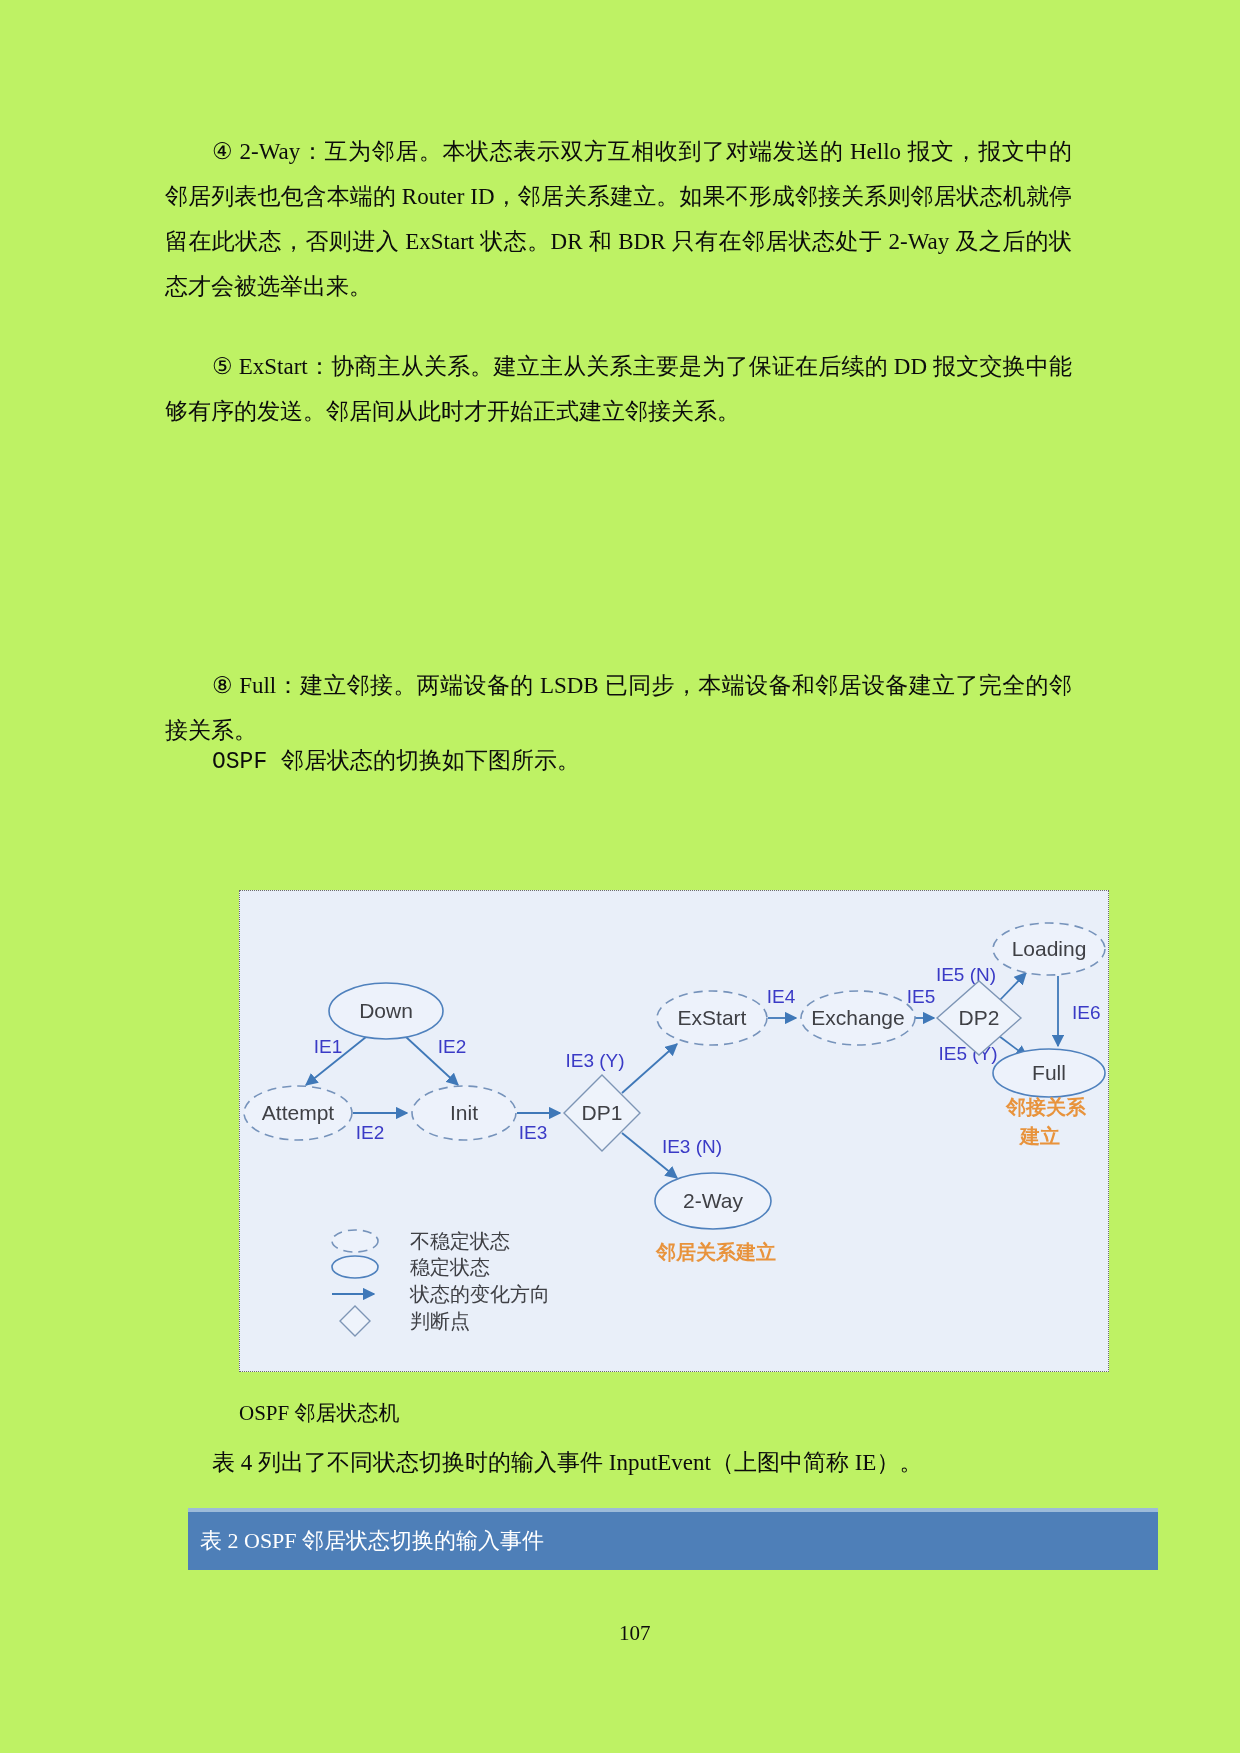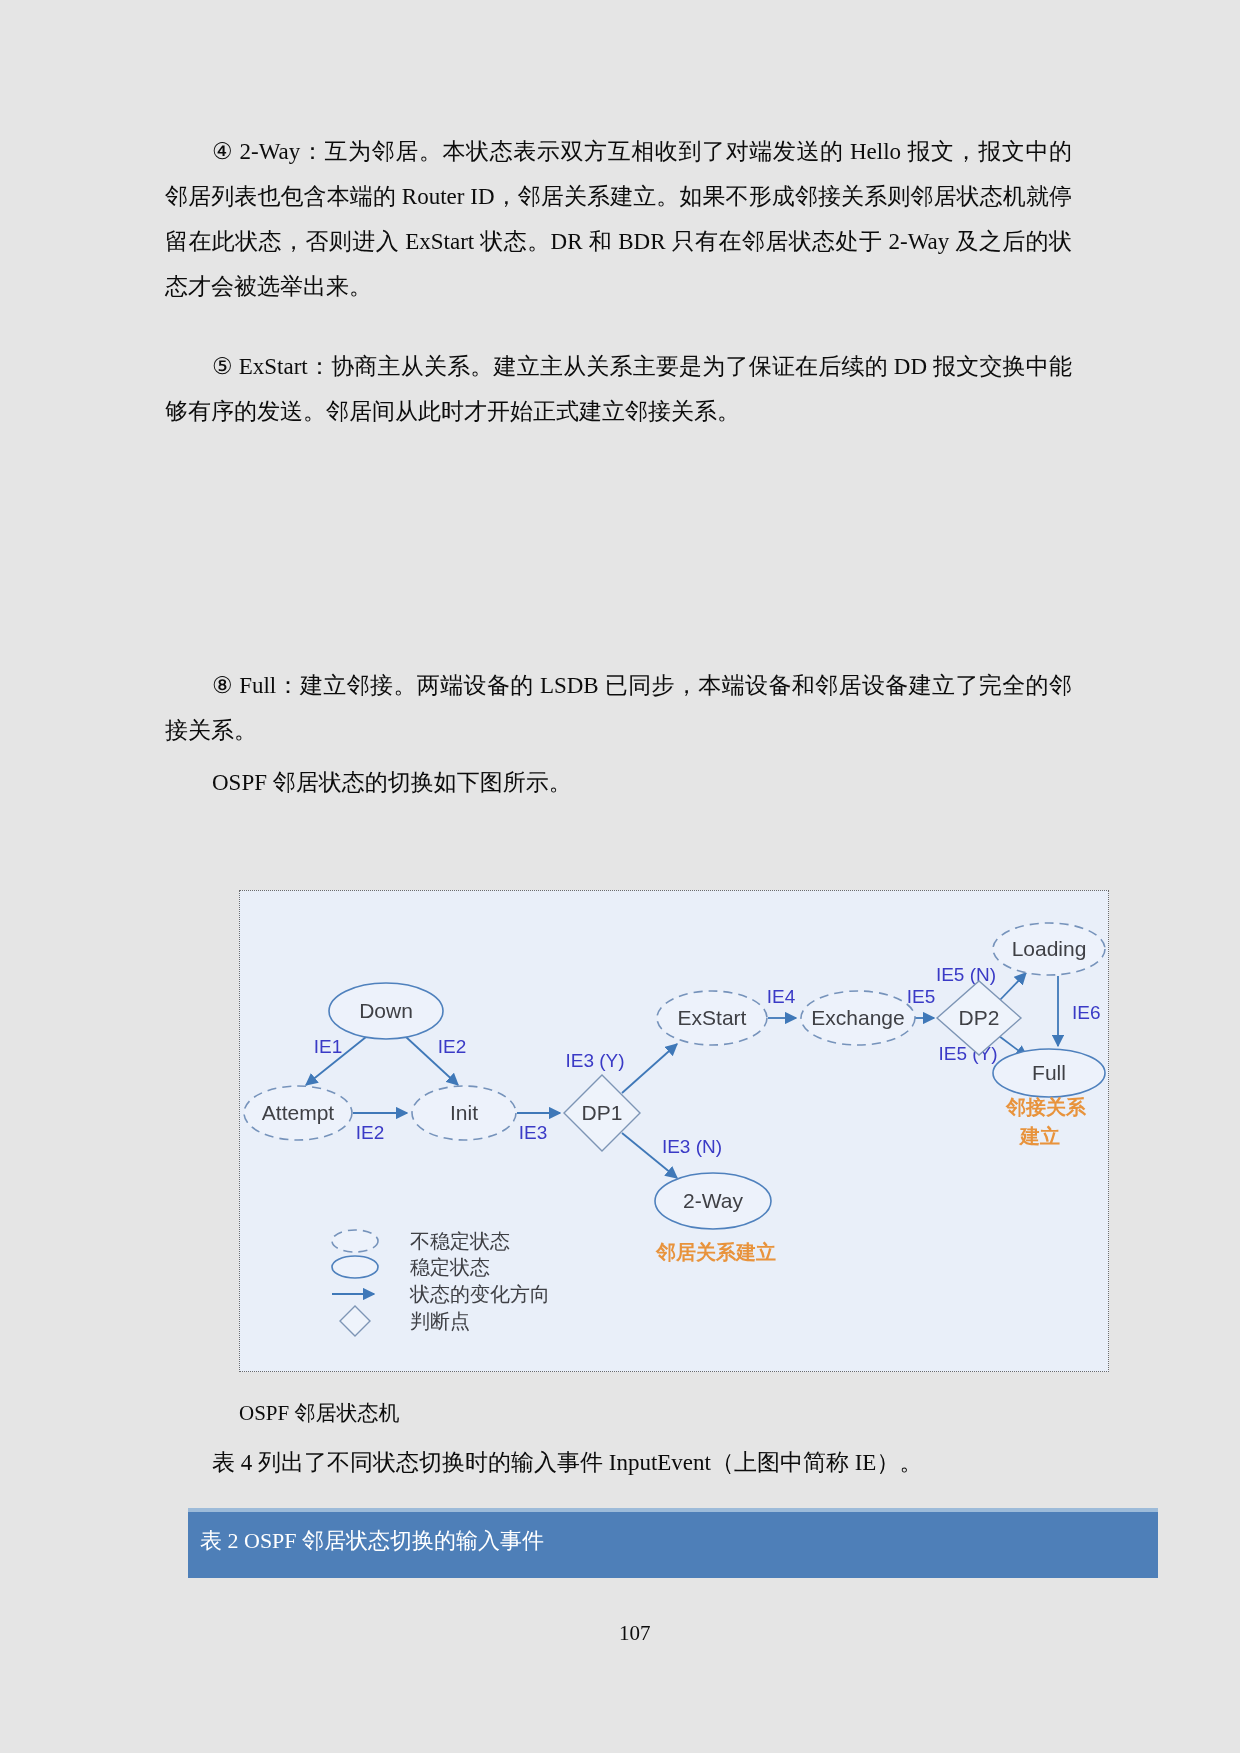--- a/index.html
+++ b/index.html
@@ -1,57 +1,57 @@
 <!DOCTYPE html>
 <html><head>
 <meta charset="utf-8">
 <style>
   html,body{margin:0;padding:0;background:#fff;}
   .page{
     position:relative;
     width:1240px;height:1753px;
-    background:#e5e5e5;
+    background:#bef264;
     font-family:"Liberation Serif","DejaVu Serif",serif;
     color:#111;
     overflow:hidden;
   }
   .para{
     position:absolute;
     left:165px;width:907px;
     font-size:23px;line-height:45px;
     text-align:justify;
     text-indent:47px;
     color:#0c0c0c;
   }
   .p1{top:129px;}
   .p2{top:344px;}
   .p3{top:454px;}
   .p4{top:558px;}
   .p5{top:663px;}
-  .p6{top:760px;}
+  .p6{top:740px;font-family:Liberation Mono, monospace;}
   .p7{top:1440px;}
   .figure-panel{
     position:absolute;
     left:239px;top:890px;
     width:868px;height:480px;
     background:#e9eff9;
     border:1px dotted #6b6b6b;
     box-sizing:content-box;
   }
   .figure-caption{
     position:absolute;
     left:239px;top:1398px;width:868px;
     text-align:left;
     font-size:21px;line-height:30px;
     color:#0c0c0c;
   }
   .banner{
     position:absolute;
     left:188px;top:1508px;
-    width:970px;height:70px;
+    width:970px;height:62px;
     background:#4e7fb8;
   }
   .banner-strip{
     position:absolute;left:0;top:0;right:0;height:4px;
     background:#9dbbd9;
   }
   .banner-label{
     position:absolute;left:12px;top:4px;right:10px;
     height:58px;line-height:58px;
     color:#ffffff;font-size:22px;

